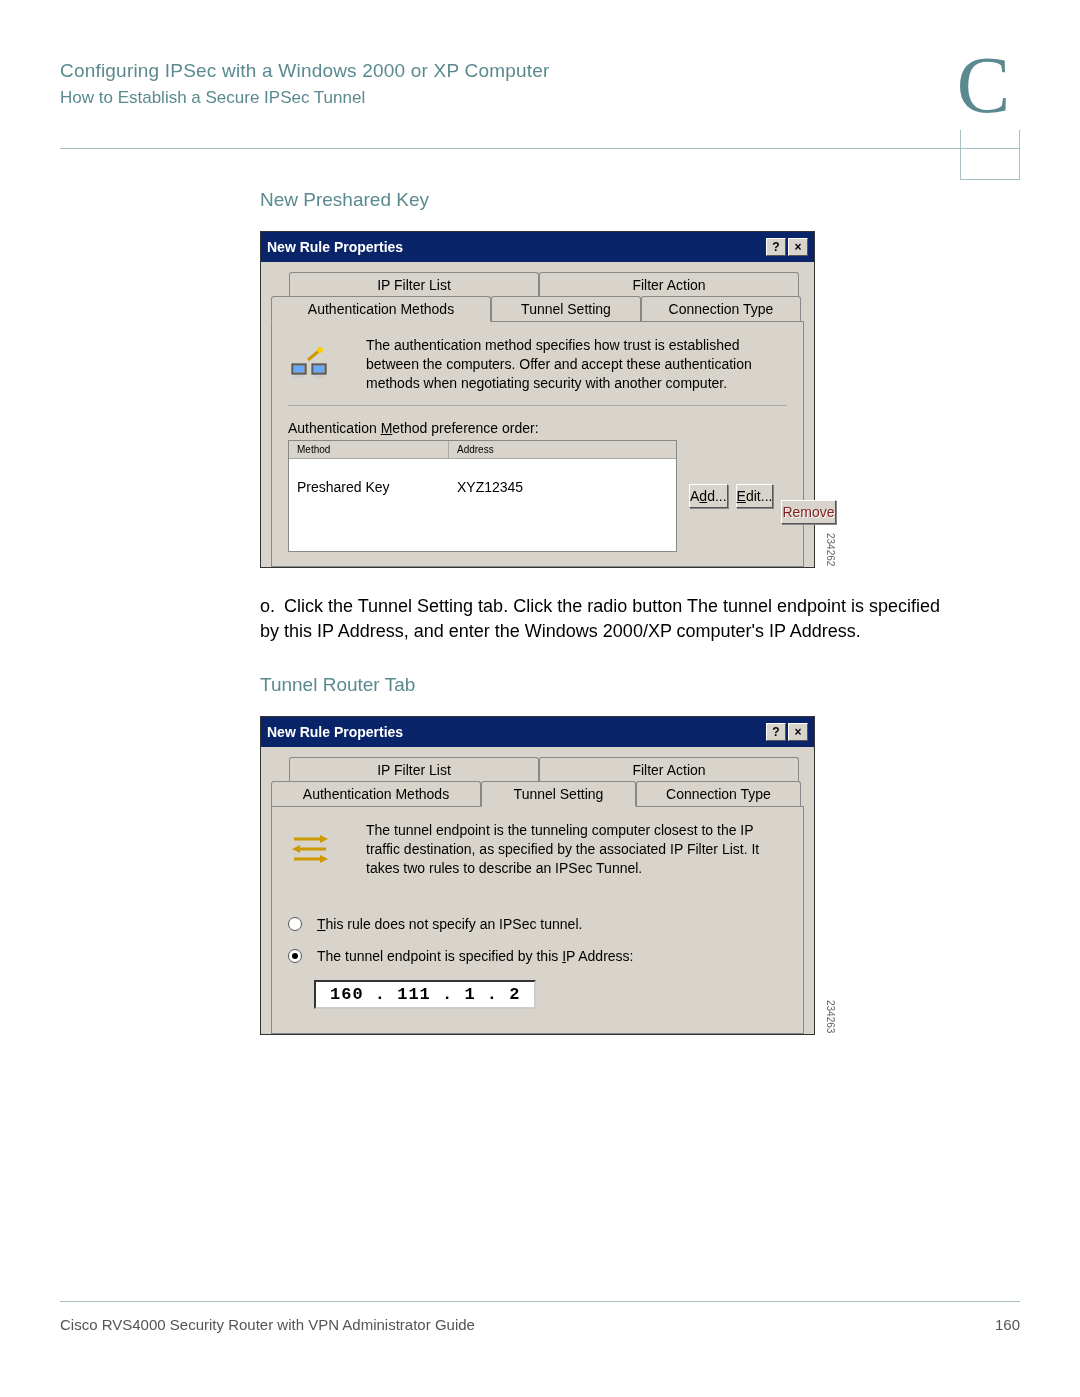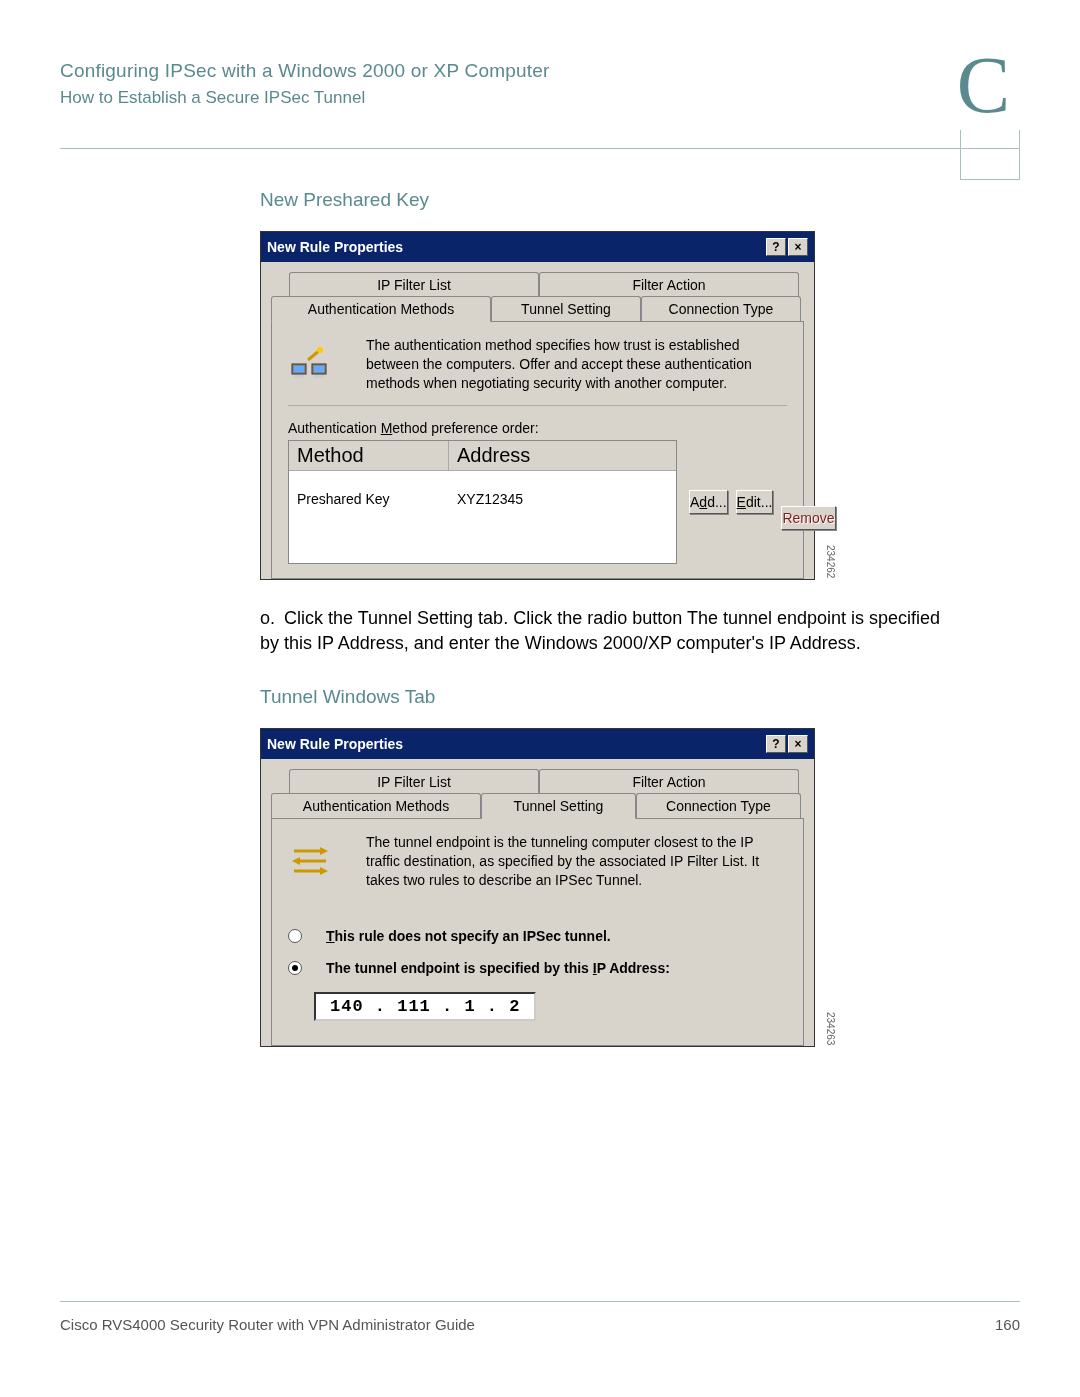--- a/index.html
+++ b/index.html
@@ -179,21 +179,21 @@
     border: 1px solid #888;
     background: #fff;
   }
   .method-header {
     display: flex;
     background: #d8d4cc;
     border-bottom: 1px solid #aaa;
   }
   .method-header div {
     padding: 3px 8px;
-    font-size: 20px;
+    font-size: 10px;
     border-right: 1px solid #aaa;
   }
   .method-header div:first-child { width: 160px; }
   .method-header div:last-child { flex: 1; border-right: none; }
   .method-row {
     display: flex;
     background: #fff;
   }
   .method-row div {
     padding: 20px 8px;
@@ -225,23 +225,22 @@
     margin-top: 32px;
   }
   .win-btn .u { text-decoration: underline; }
   .radio-block {
     margin-top: 26px;
     font-size: 14px;
   }
   .radio-row {
     display: flex;
     align-items: center;
-    gap: 24px;
+    gap: 15px;
     margin-bottom: 16px;
-    font-weight: bold;
   }
   .radio {
     width: 14px;
     height: 14px;
     border-radius: 50%;
     border: 1px solid #555;
     background: #fff;
     display: flex;
     align-items: center;
     justify-content: center;
@@ -366,21 +365,21 @@
             </div>
           </div>
         </div>
       </div>
     </div>
 
     <div class="step-text">
       <span class="marker">o.</span><span>Click the Tunnel Setting tab. Click the radio button The tunnel endpoint is specified by this IP Address, and enter the Windows 2000/XP computer's IP Address.</span>
     </div>
 
-    <div class="section-heading">Tunnel Windows Tab</div>
+    <div class="section-heading">Tunnel Router Tab</div>
 
     <div class="dialog">
       <div class="dialog-caption">234263</div>
       <div class="titlebar">
         <span>New Rule Properties</span>
         <div class="titlebar-buttons">
           <div class="titlebar-btn">?</div>
           <div class="titlebar-btn">×</div>
         </div>
       </div>
@@ -410,21 +409,21 @@
           </div>
           <div class="radio-block">
             <div class="radio-row">
               <div class="radio"></div>
               <span><span class="underline">T</span><span>his rule does not specify an IPSec tunnel.</span></span>
             </div>
             <div class="radio-row">
               <div class="radio checked"></div>
               <span><span>The tunnel endpoint is specified by this </span><span class="underline">I</span><span>P Address:</span></span>
             </div>
-            <div class="ip-input">140 . 111 .  1   .  2</div>
+            <div class="ip-input">160 . 111 .  1   .  2</div>
           </div>
         </div>
       </div>
     </div>
 
   </div>
 
   <div class="footer">
     <span>Cisco RVS4000 Security Router with VPN Administrator Guide</span>
     <span>160</span>

